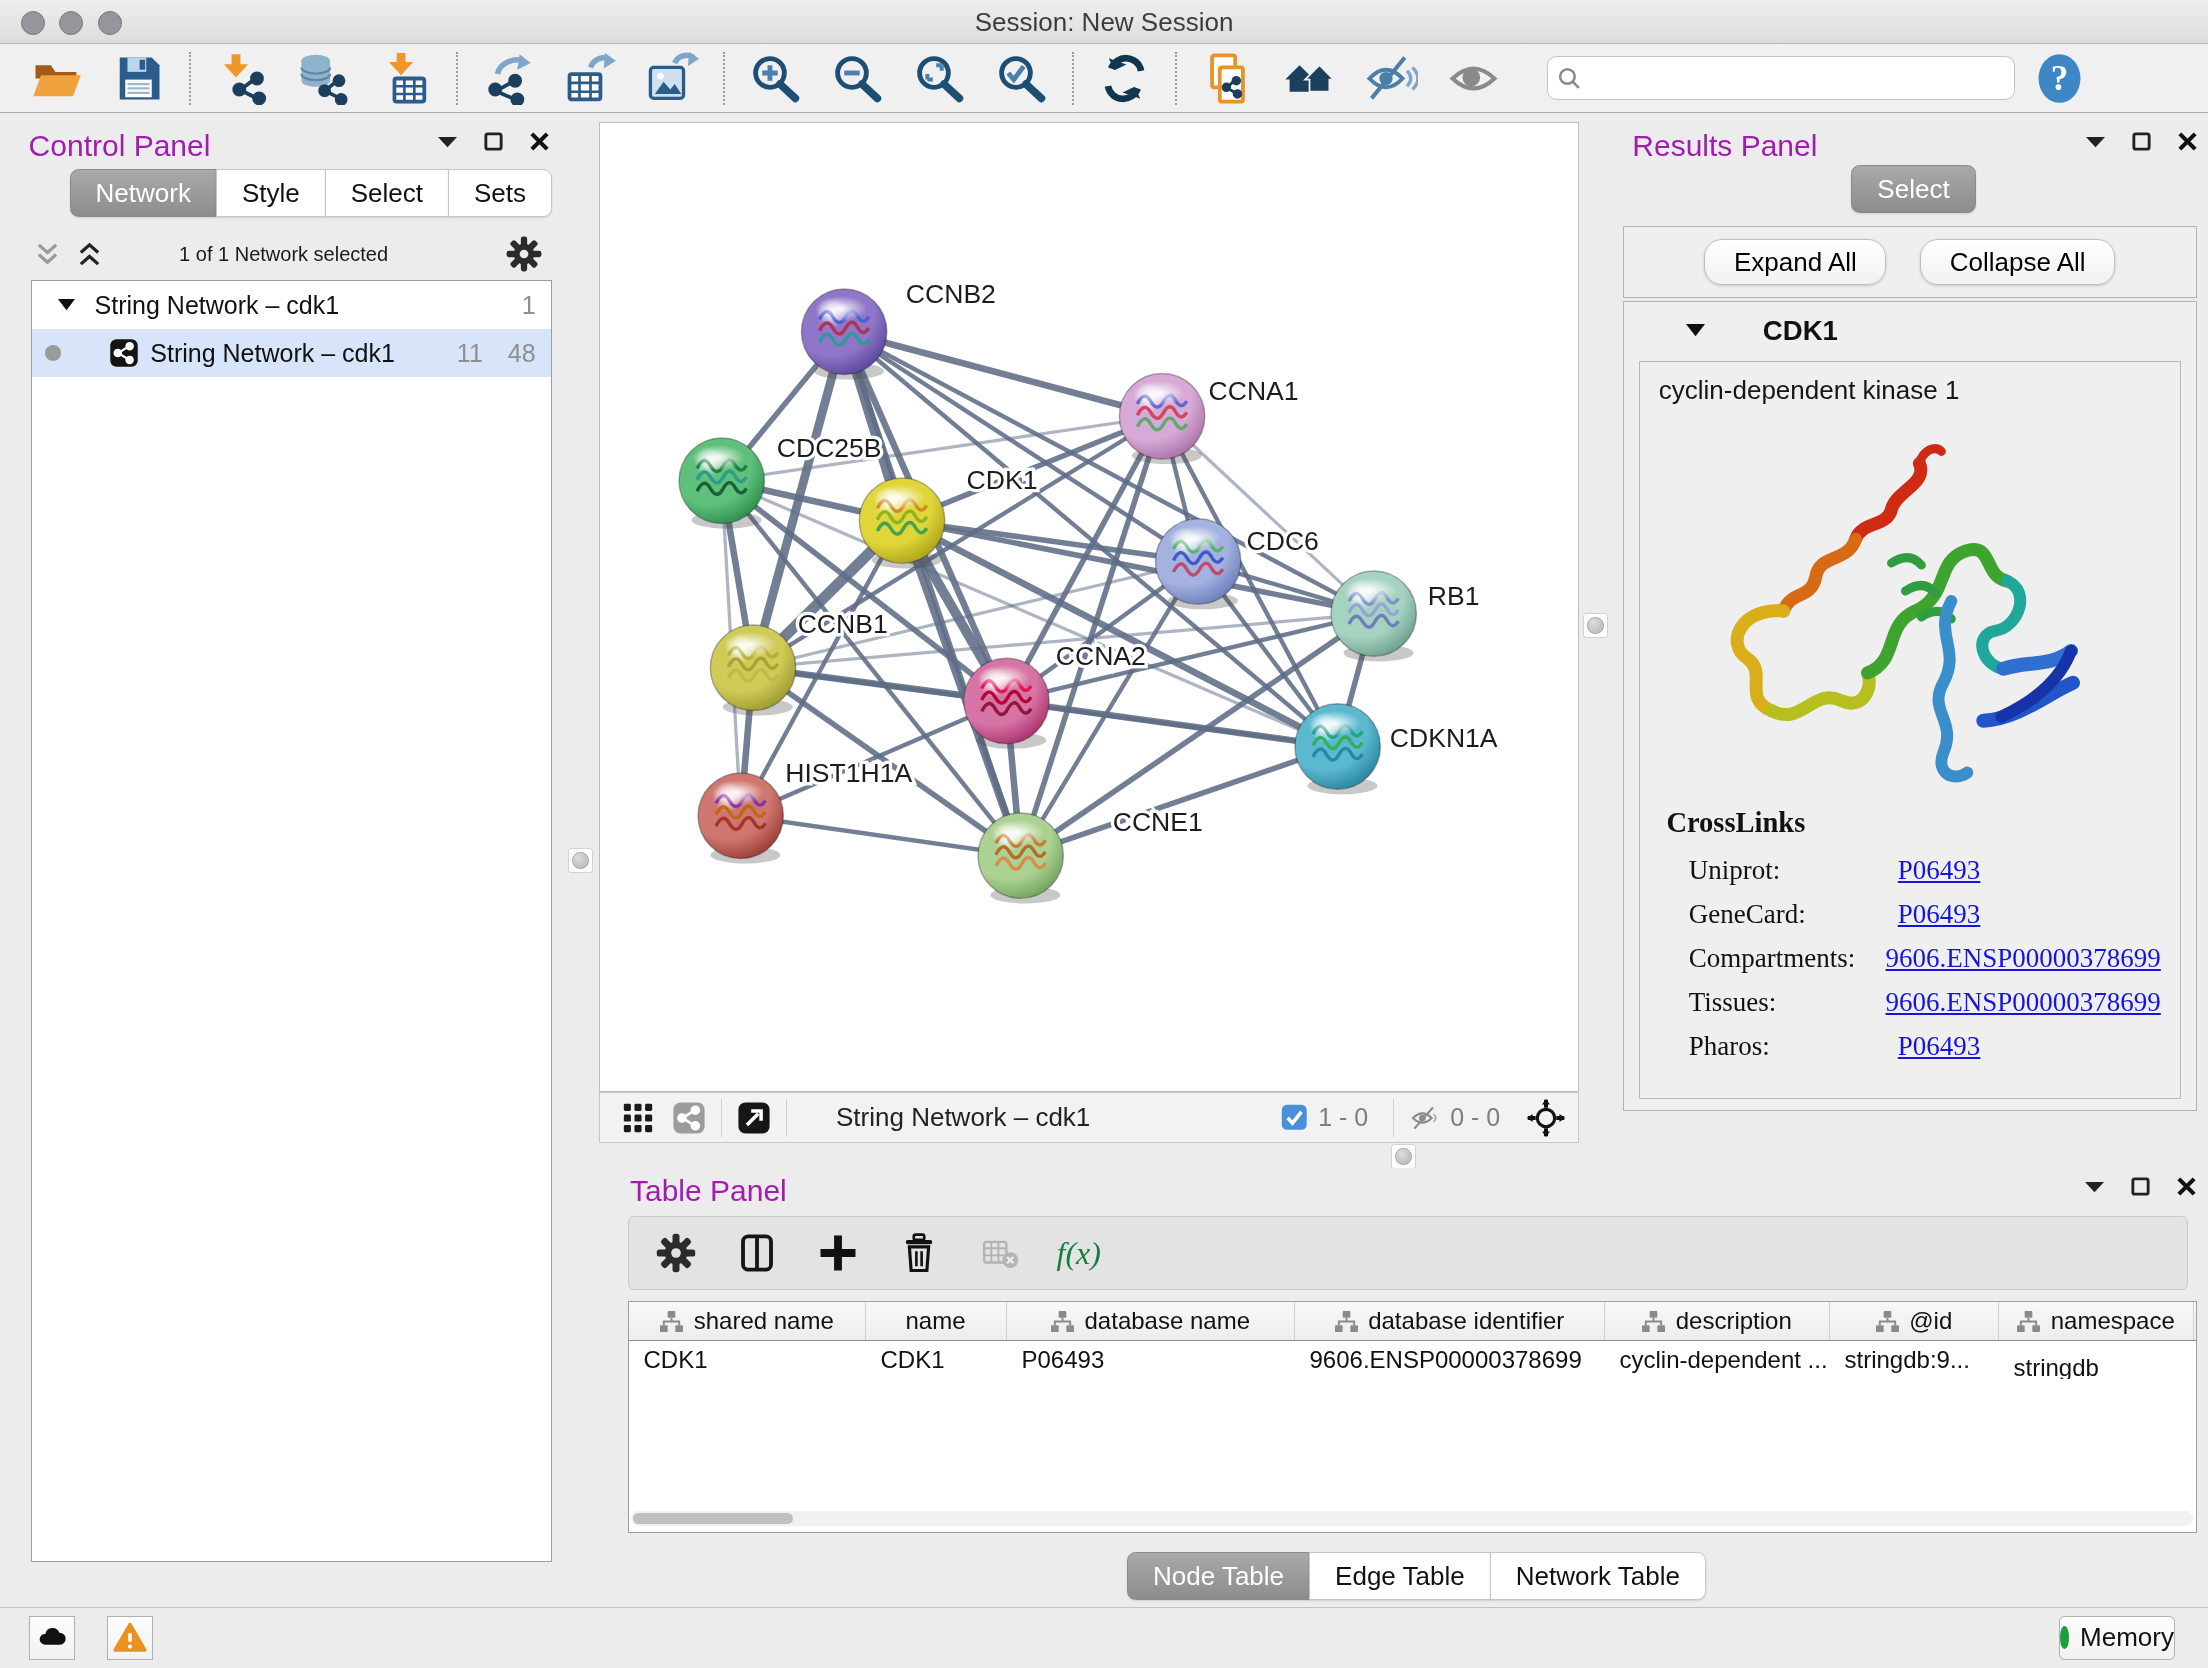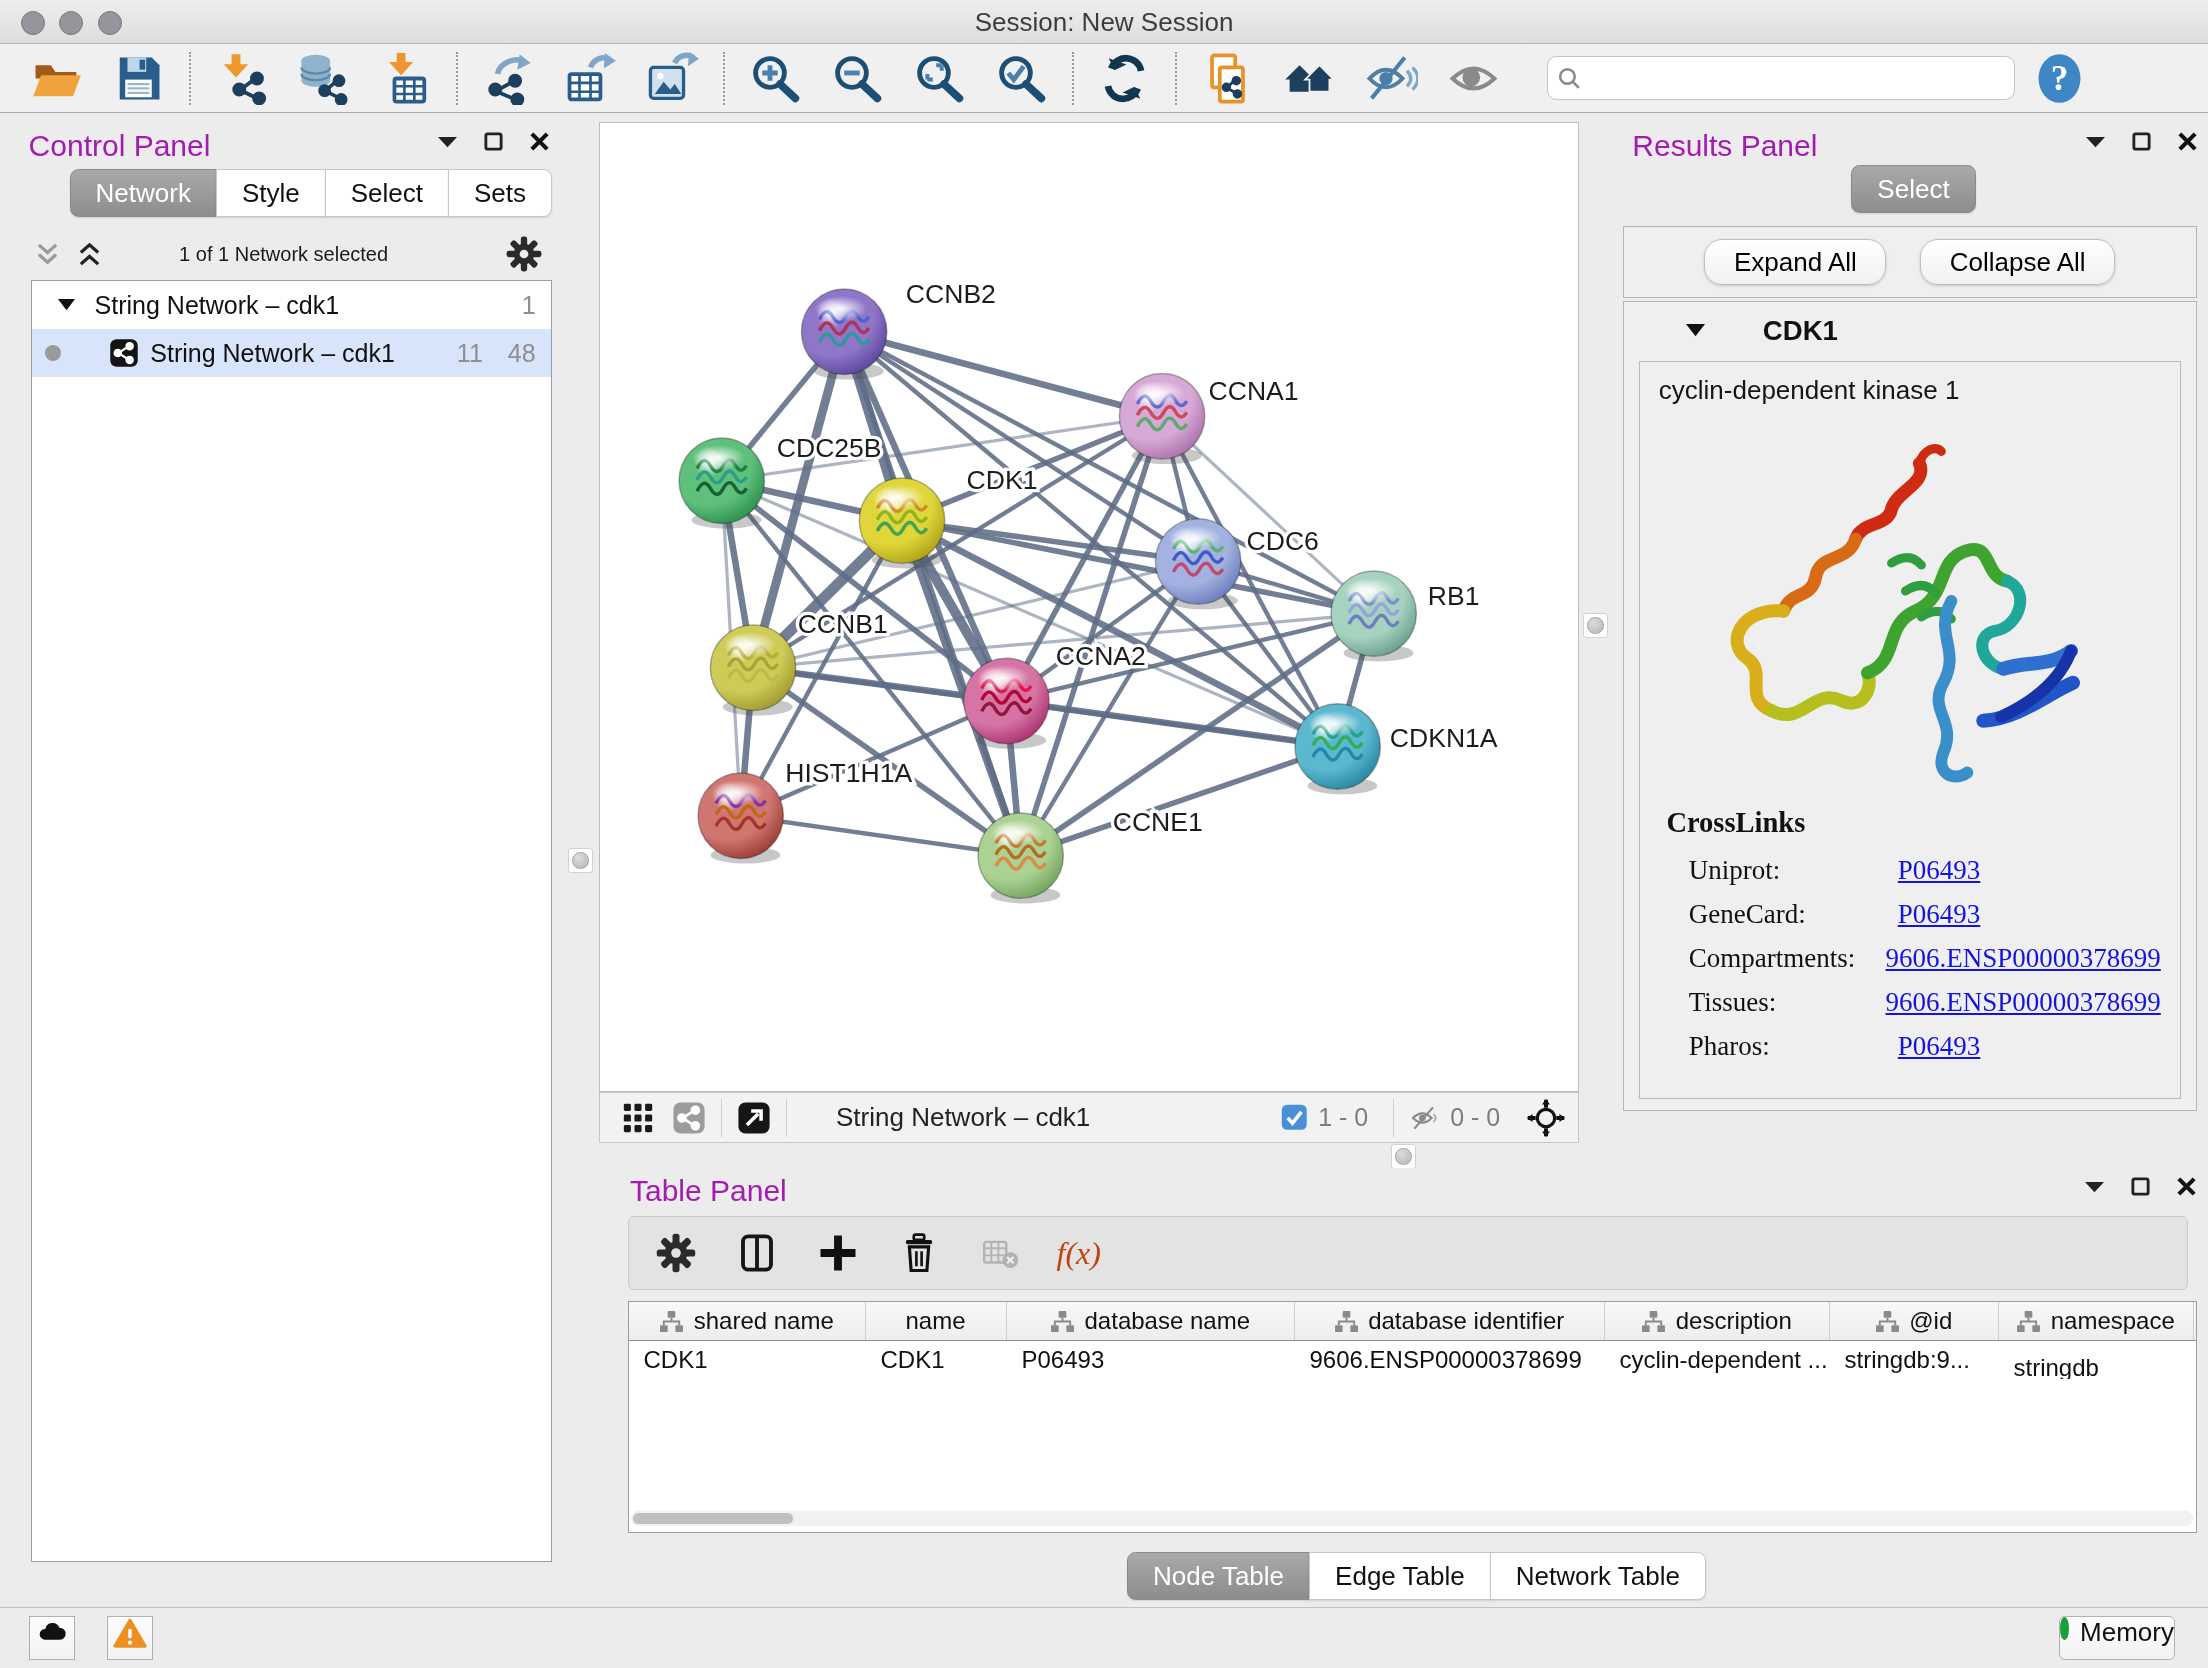--- a/index.html
+++ b/index.html
@@ -89,21 +89,21 @@
          border-right:1px solid #cfcfcf;box-sizing:border-box;overflow:hidden;white-space:nowrap;cursor:pointer}
   #tp-row{display:flex;height:38px}
   .dcell{font-size:24px;display:flex;align-items:center;padding-left:15px;box-sizing:border-box;
          overflow:hidden;white-space:nowrap;cursor:pointer}
   #tp-scroll{position:absolute;left:32px;top:343px;width:1562px;height:15px;background:#f1f1f1;border-radius:7.6px}
   #tp-thumb{position:absolute;left:1.9px;top:1.9px;width:160px;height:11.4px;background:#c0c0c0;border-radius:5.7px;cursor:pointer}
   #tp-tabs{position:absolute;left:529px;top:384px}
   
   #statusbar{position:absolute;left:0;top:1607px;width:100%;height:61px;background:#ececec;border-top:1px solid #c2c2c2}
   .sbtn{position:absolute;top:7.6px;height:44px;background:linear-gradient(#fdfdfd,#f2f2f2);
-        border:1.9px solid #b0b0b0;display:flex;align-items:flex-start;justify-content:center;cursor:pointer;box-sizing:border-box}
+        border:1.9px solid #b0b0b0;display:flex;align-items:center;justify-content:center;cursor:pointer;box-sizing:border-box}
   #memory-btn{left:2059px;width:116px;border-radius:5.7px;font-size:26px;gap:11.4px}
   #memory-btn i{width:23px;height:23px;border-radius:50%;background:#1d9e3c;display:inline-block}
 </style>
 </head>
 <body>
 
 <div class="titlebar">
   <div class="traffic">
     <span></span>
     <span></span>
@@ -838,21 +838,21 @@
         </svg>
       </button>
     <button class="tpico">
         <svg width="38" height="38" viewBox="0 0 48 48" opacity="0.55">
           <rect x="4" y="10" width="28" height="26" rx="3" stroke="#8c8c8c" stroke-width="3" fill="none"></rect>
           <path d="M4 18h28M13 10v26M22 10v26M4 27h28" stroke="#8c8c8c" stroke-width="2.4"></path>
           <circle cx="37" cy="33" r="10" fill="#8c8c8c"></circle>
           <path d="M33 29l8 8M41 29l-8 8" stroke="#fff" stroke-width="2.8"></path>
         </svg>
       </button>
-    <span class="xserif" style="font-style:italic;font-size:32px;color:#c2410c;cursor:pointer">f(x)</span>
+    <span class="xserif" style="font-style:italic;font-size:32px;color:#15803d;cursor:pointer">f(x)</span>
   </div>
   <div id="tp-table">
     <div id="tp-headrow">
         <div class="hcell" style="width: 237px;">
           <svg width="25" height="23" viewBox="0 0 26 24">
             <g fill="#8a8a8a">
               <rect x="9" y="1" width="8" height="7" rx="1"></rect>
               <rect x="1" y="16" width="8" height="7" rx="1"></rect>
               <rect x="17" y="16" width="8" height="7" rx="1"></rect>
             </g>

